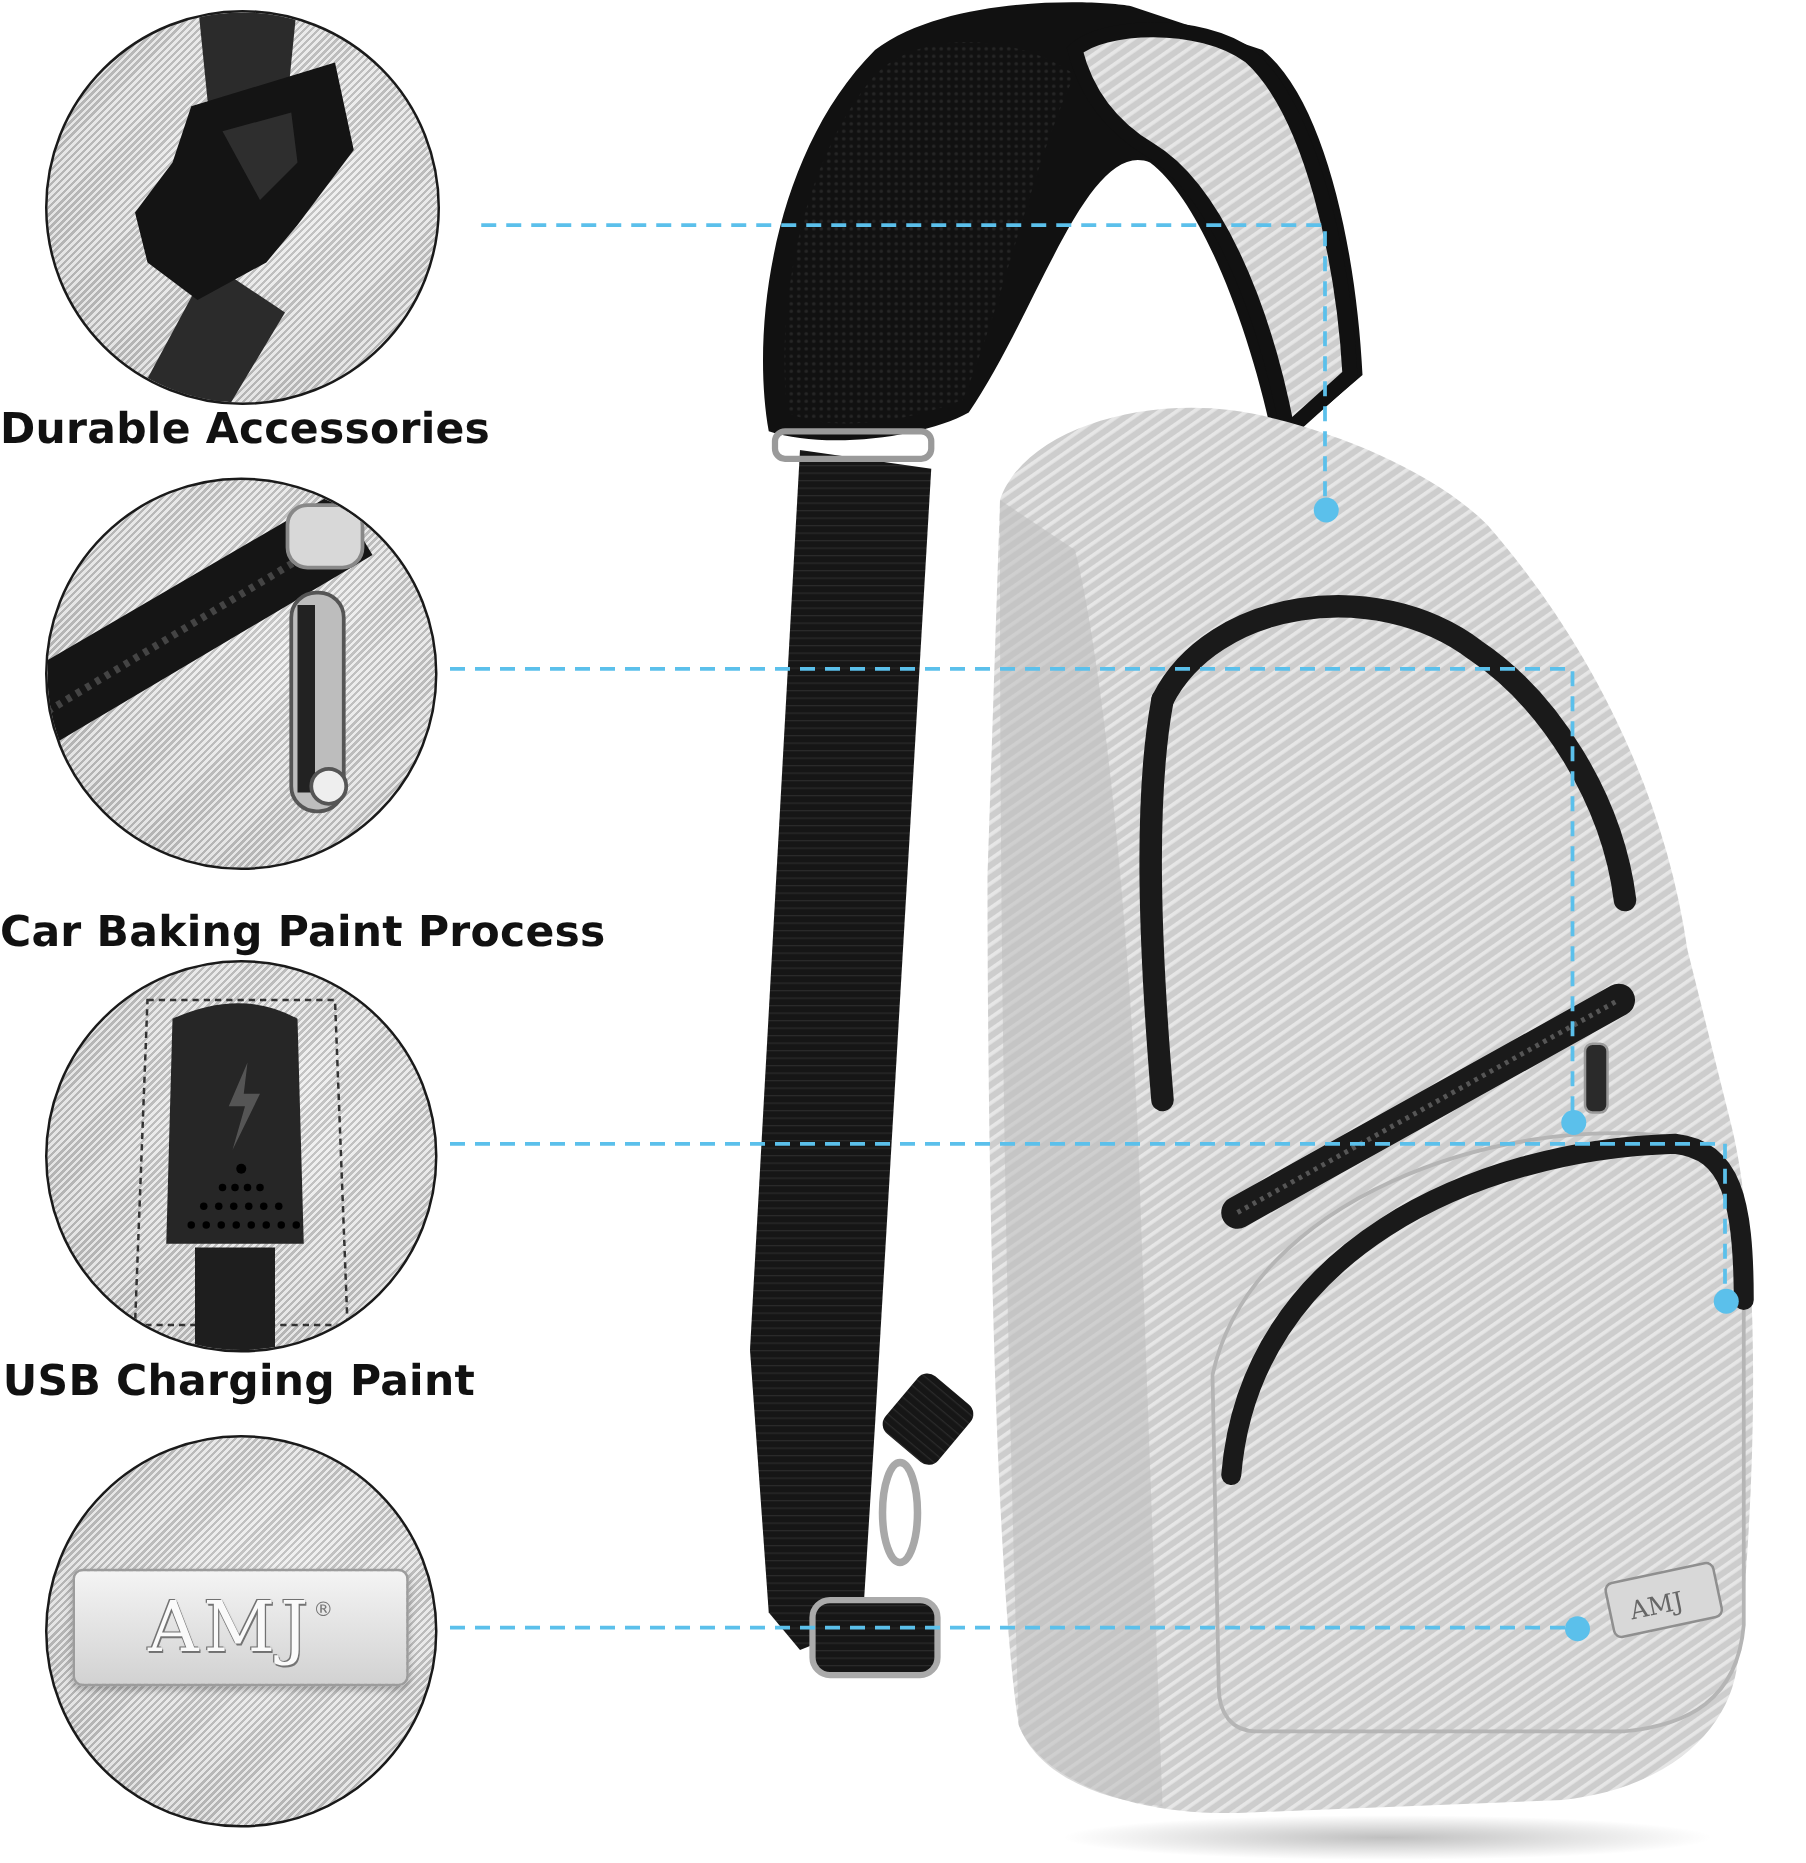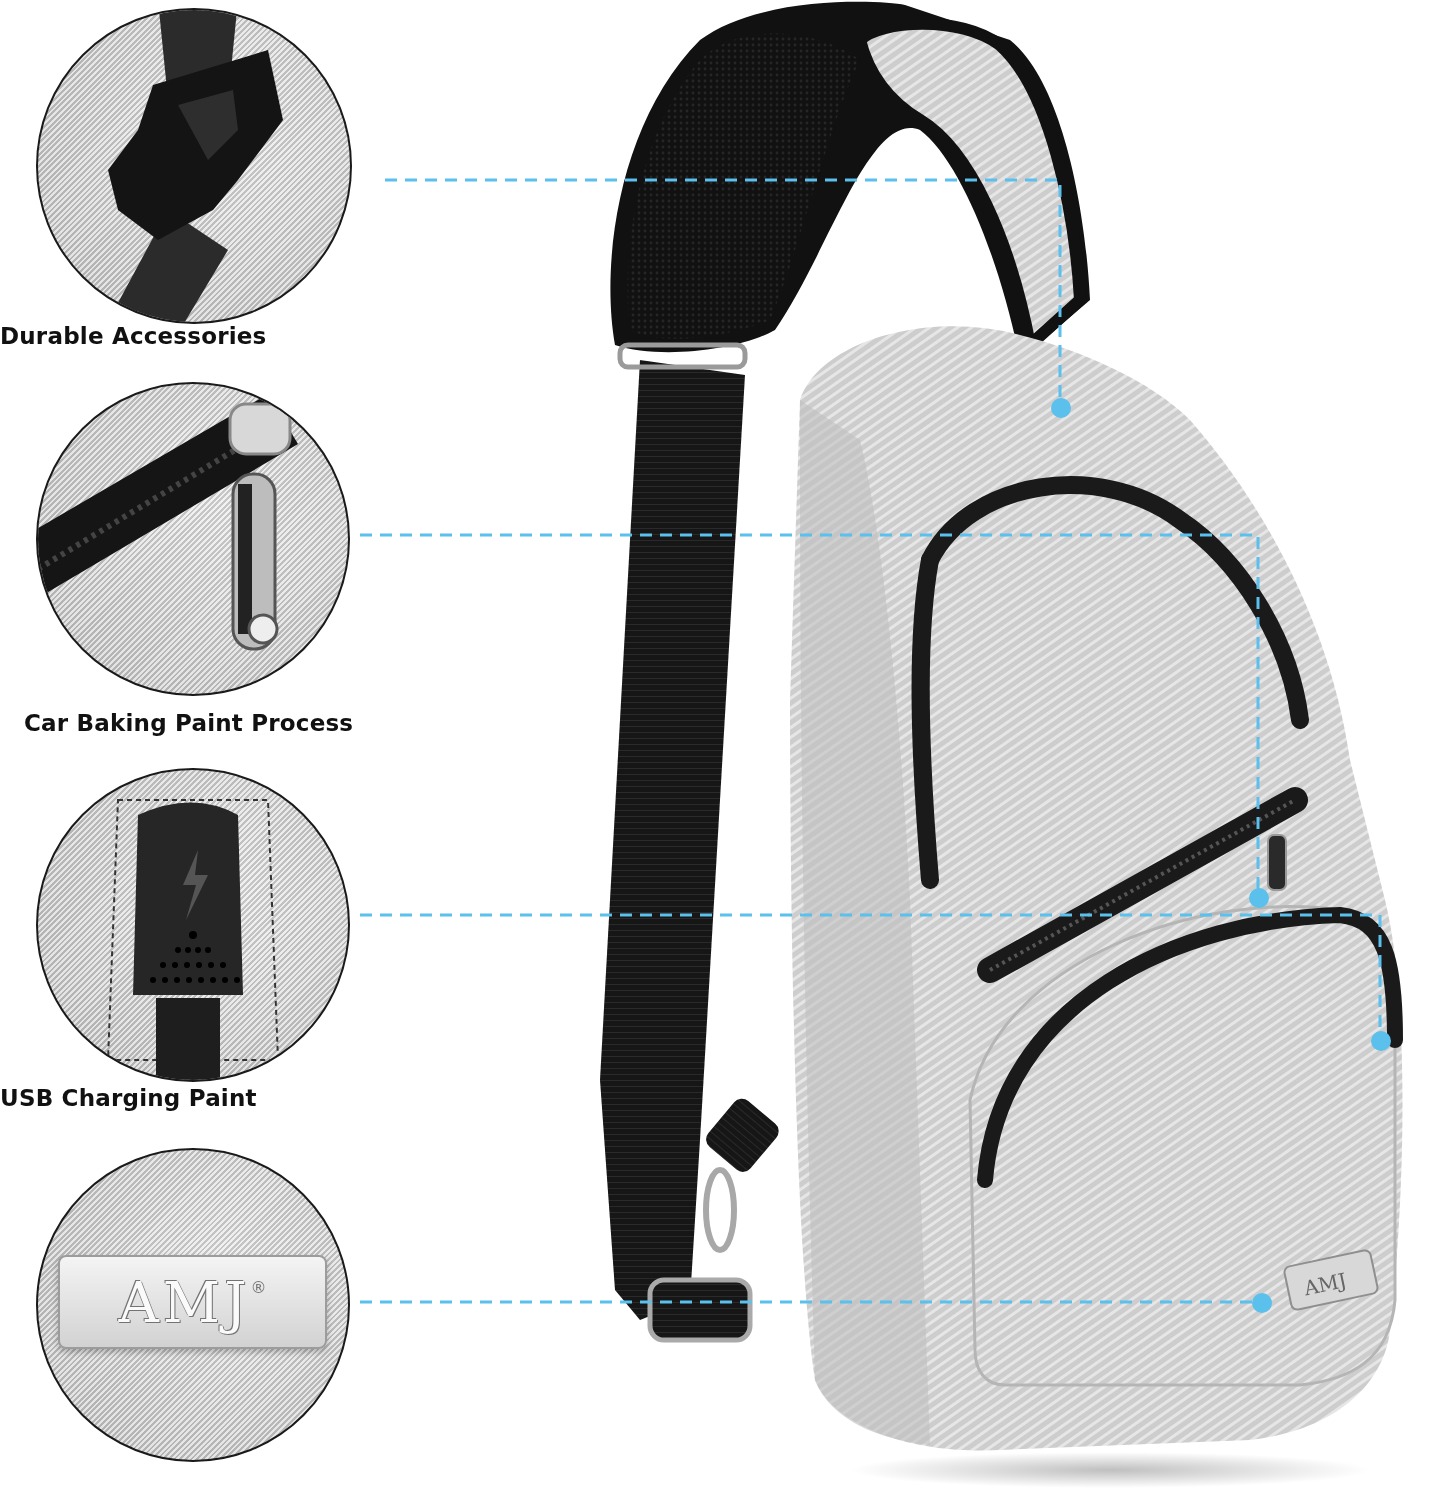--- a/index.html
+++ b/index.html
@@ -6,22 +6,22 @@
   body { width:1445px; height:1490px; position:relative; overflow:hidden;
          font-family:"DejaVu Sans", "Liberation Sans", sans-serif; }
   .canvas { position:absolute; left:0; top:0; width:1445px; height:1490px; }
   .feature-circle {
     position:absolute; border-radius:50%; border:2px solid #1a1a1a; overflow:hidden;
     background:
       repeating-linear-gradient(135deg, rgba(255,255,255,0.55) 0 2px, rgba(150,150,150,0.35) 2px 4px),
       radial-gradient(circle at 60% 40%, #e2e2e2, #b8b8b8);
   }
   .feature-label {
-    position:absolute; color:#111; font-weight:bold; font-size:23px; white-space:nowrap;
-    text-align:left; letter-spacing:0.2px;
+    position:absolute; color:#111; font-weight:bold; font-size:34px; white-space:nowrap;
+    text-align:right; letter-spacing:0.2px;
   }
   .connector { position:absolute; }
   .dot { position:absolute; width:20px; height:20px; border-radius:50%; background:#5bc0eb; }
   .bag-art { position:absolute; left:0; top:0; }
 </style>
 </head>
 <body>
 
 <div class="canvas">
 
@@ -107,21 +107,21 @@
   <div class="feature-circle" style="left:36px;top:382px;width:310px;height:310px;">
     <svg width="310" height="310" viewBox="0 0 310 310">
       <path d="M-10 150 L230 10 L260 60 L-10 220 Z" fill="#151515"></path>
       <path d="M0 185 L240 40" stroke="#444" stroke-width="6" stroke-dasharray="4 5"></path>
       <rect x="192" y="20" width="60" height="50" rx="16" fill="#d8d8d8" stroke="#888" stroke-width="3"></rect>
       <rect x="195" y="90" width="42" height="175" rx="20" fill="#bdbdbd" stroke="#555" stroke-width="3"></rect>
       <rect x="200" y="100" width="14" height="150" fill="#222"></rect>
       <circle cx="225" cy="245" r="14" fill="#eee" stroke="#555" stroke-width="3"></circle>
     </svg>
   </div>
-  <div class="feature-label" style="left:0;top:710px;width:392px;padding-left:24px;">Car Baking Paint Process</div>
+  <div class="feature-label" style="left:0;top:726px;width:392px;">Car Baking Paint Process</div>
 
   <div class="feature-circle" style="left:36px;top:768px;width:310px;height:310px;">
     <svg width="310" height="310" viewBox="0 0 310 310">
       <path d="M80 30 L230 30 L240 290 L70 290 Z" fill="none" stroke="#333" stroke-width="2" stroke-dasharray="5 4"></path>
       <path d="M100 45 Q155 20 200 45 L205 225 L95 225 Z" fill="#262626"></path>
       <path d="M160 80 L145 115 L158 115 L148 150 L170 105 L157 105 Z" fill="#555"></path>
       <circle cx="155" cy="165" r="4" fill="#000"></circle>
       <g fill="#000">
         <circle cx="140" cy="180" r="3"></circle>
           <circle cx="150" cy="180" r="3"></circle>

